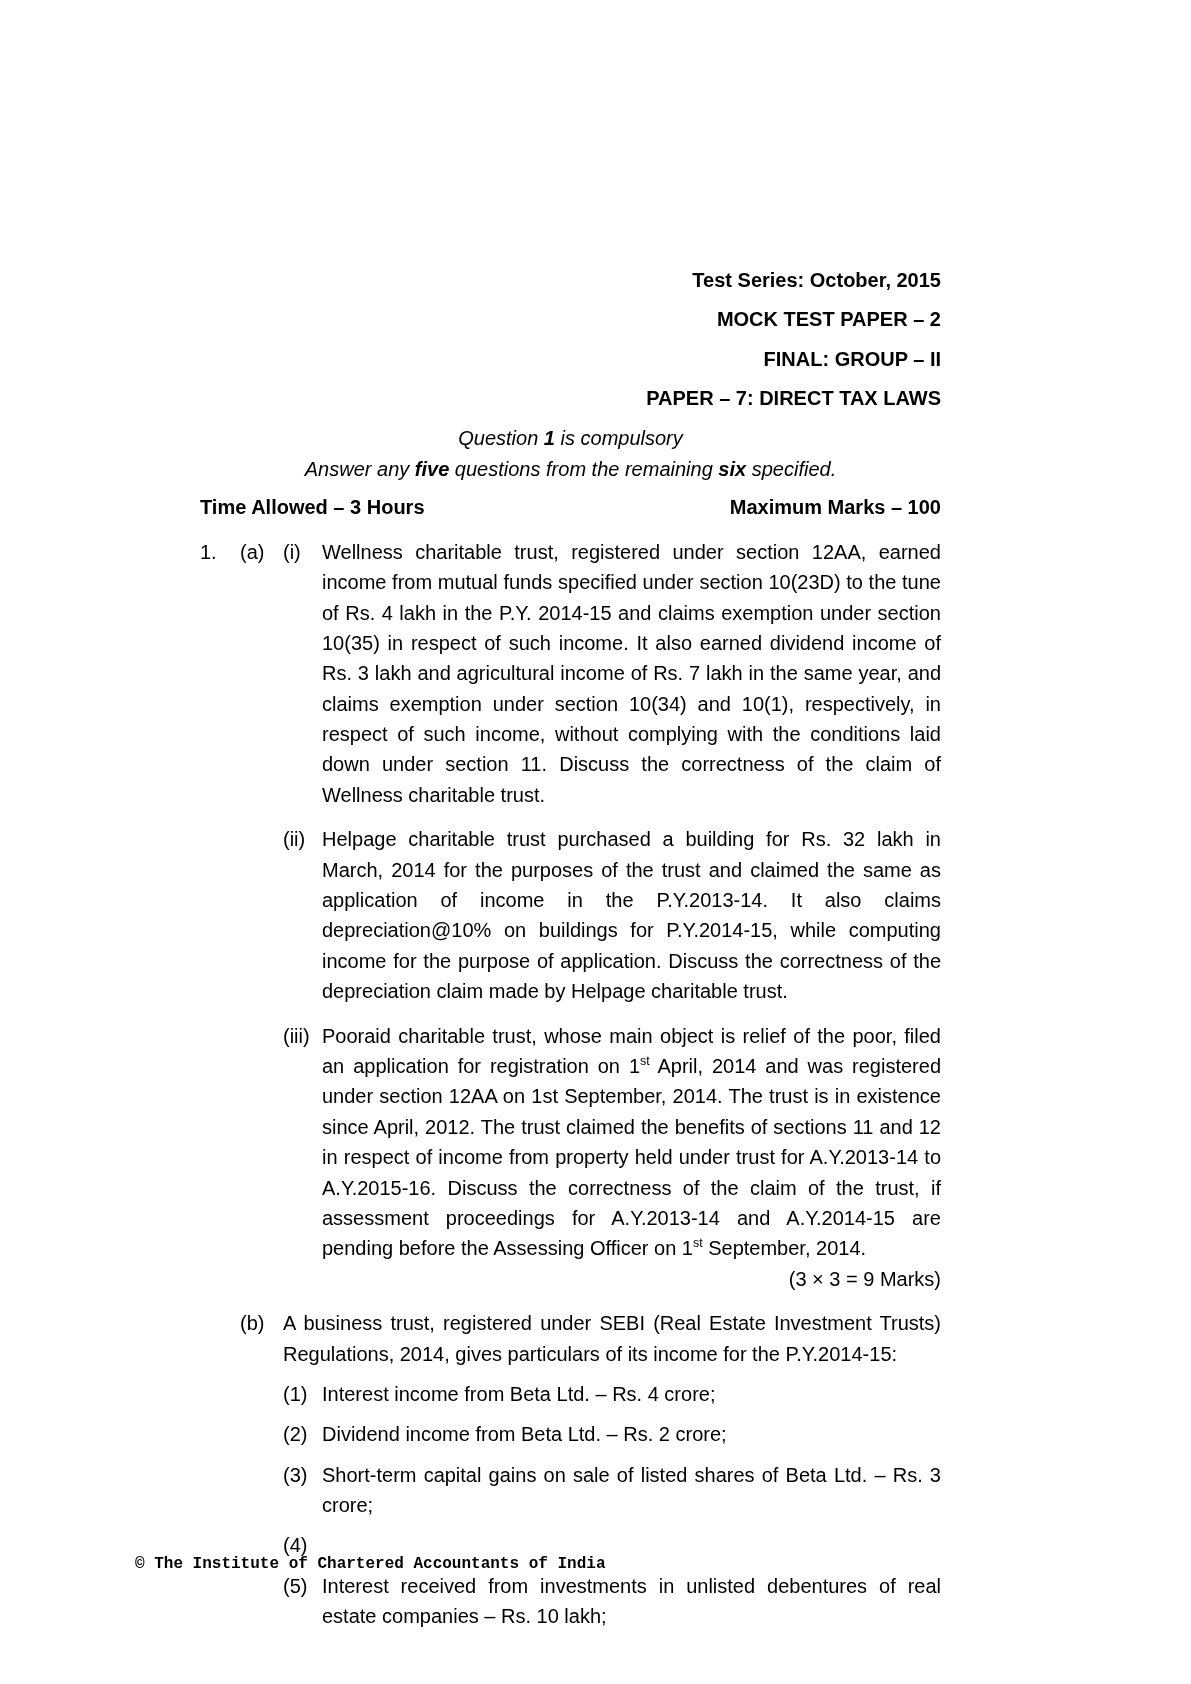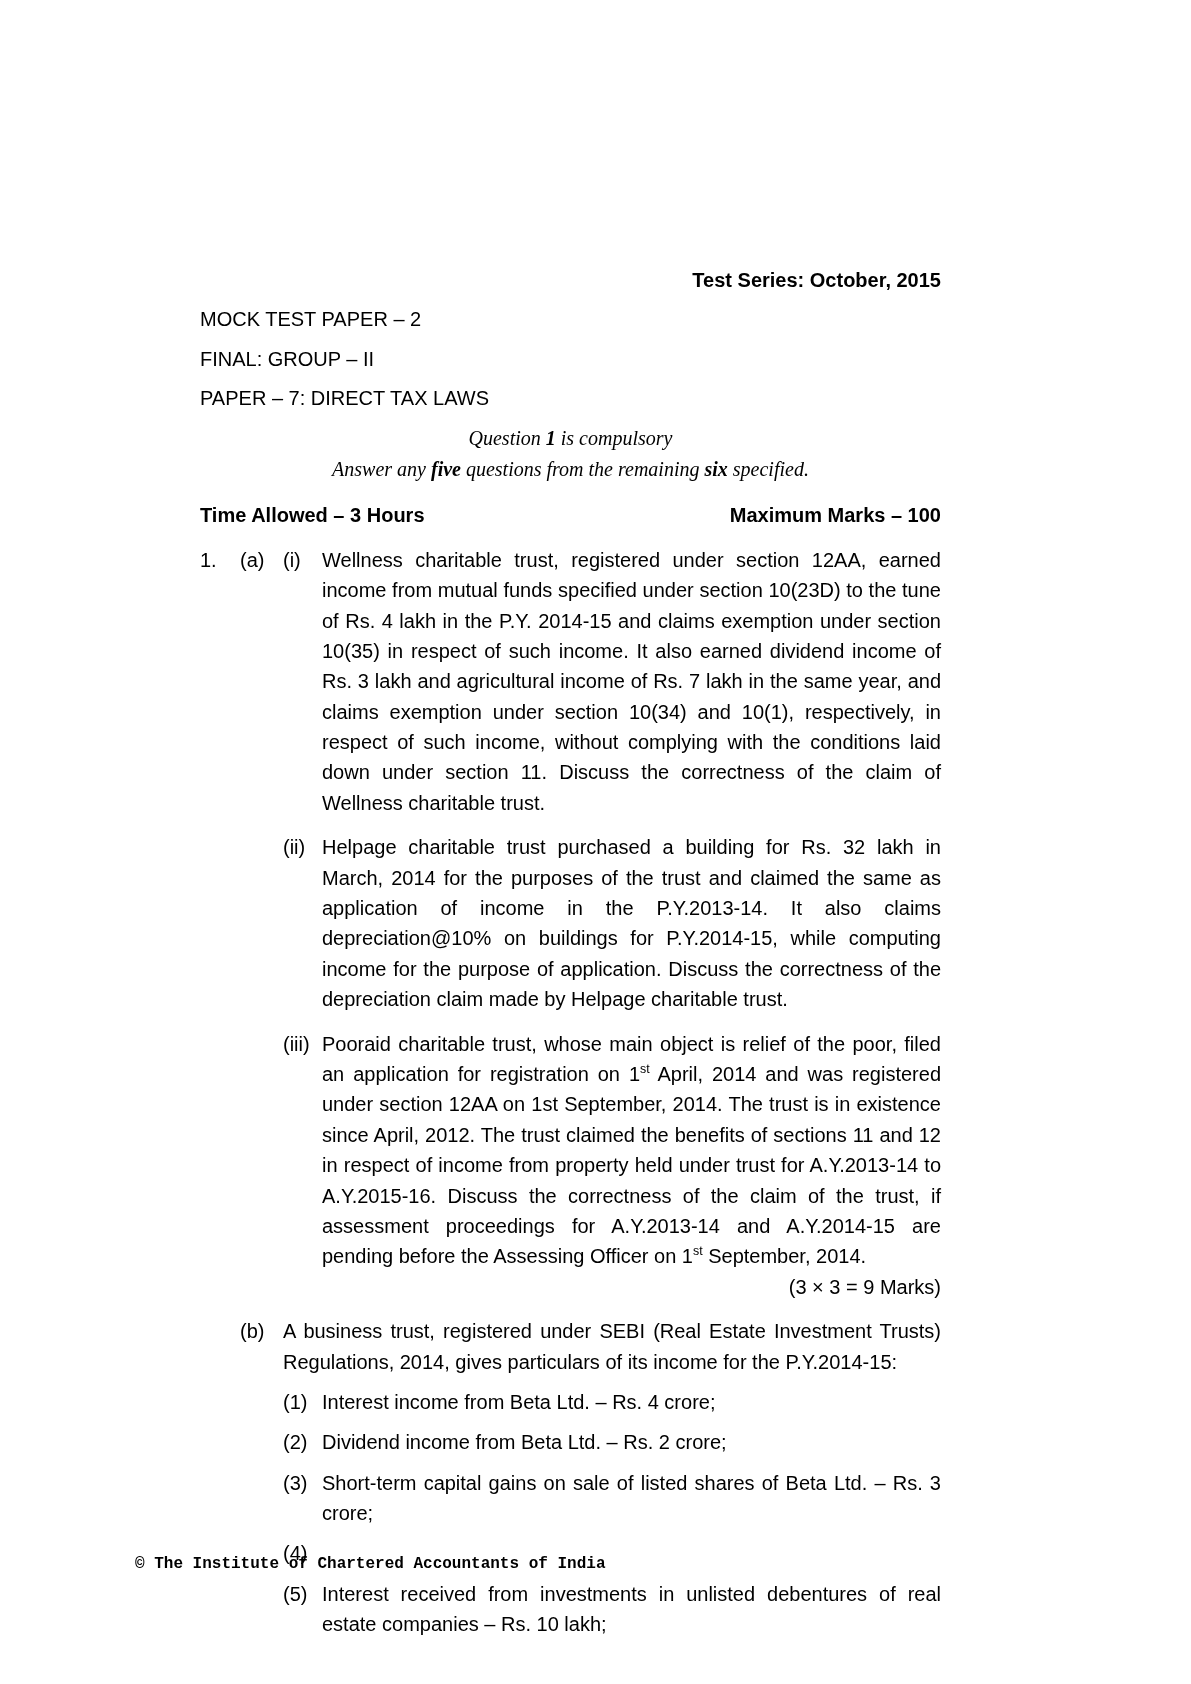--- a/index.html
+++ b/index.html
@@ -21,35 +21,34 @@
     width: 741px;
     font-size: 20px;
     line-height: 1.52;
   }
   .test-series {
     text-align: right;
     font-weight: bold;
     margin-bottom: 9px;
   }
   .title-center {
-    text-align: left;
-    font-weight: normal;
+    text-align: right;
+    font-weight: bold;
     margin-bottom: 9px;
   }
   .center-italic {
     text-align: center;
     font-style: italic;
     margin-top: 1px;
-    font-family: Liberation Serif, serif;
   }
   .time-row {
     display: flex;
     justify-content: space-between;
     font-weight: bold;
-    margin-top: 16px;
+    margin-top: 8px;
     gap: 36px;
   }
   .row {
     display: flex;
     align-items: flex-start;
     margin-top: 14px;
   }
   .row.tight { margin-top: 10px; }
   .c1 { width: 40px; flex: none; }
   .c2 { width: 43px; flex: none; }

